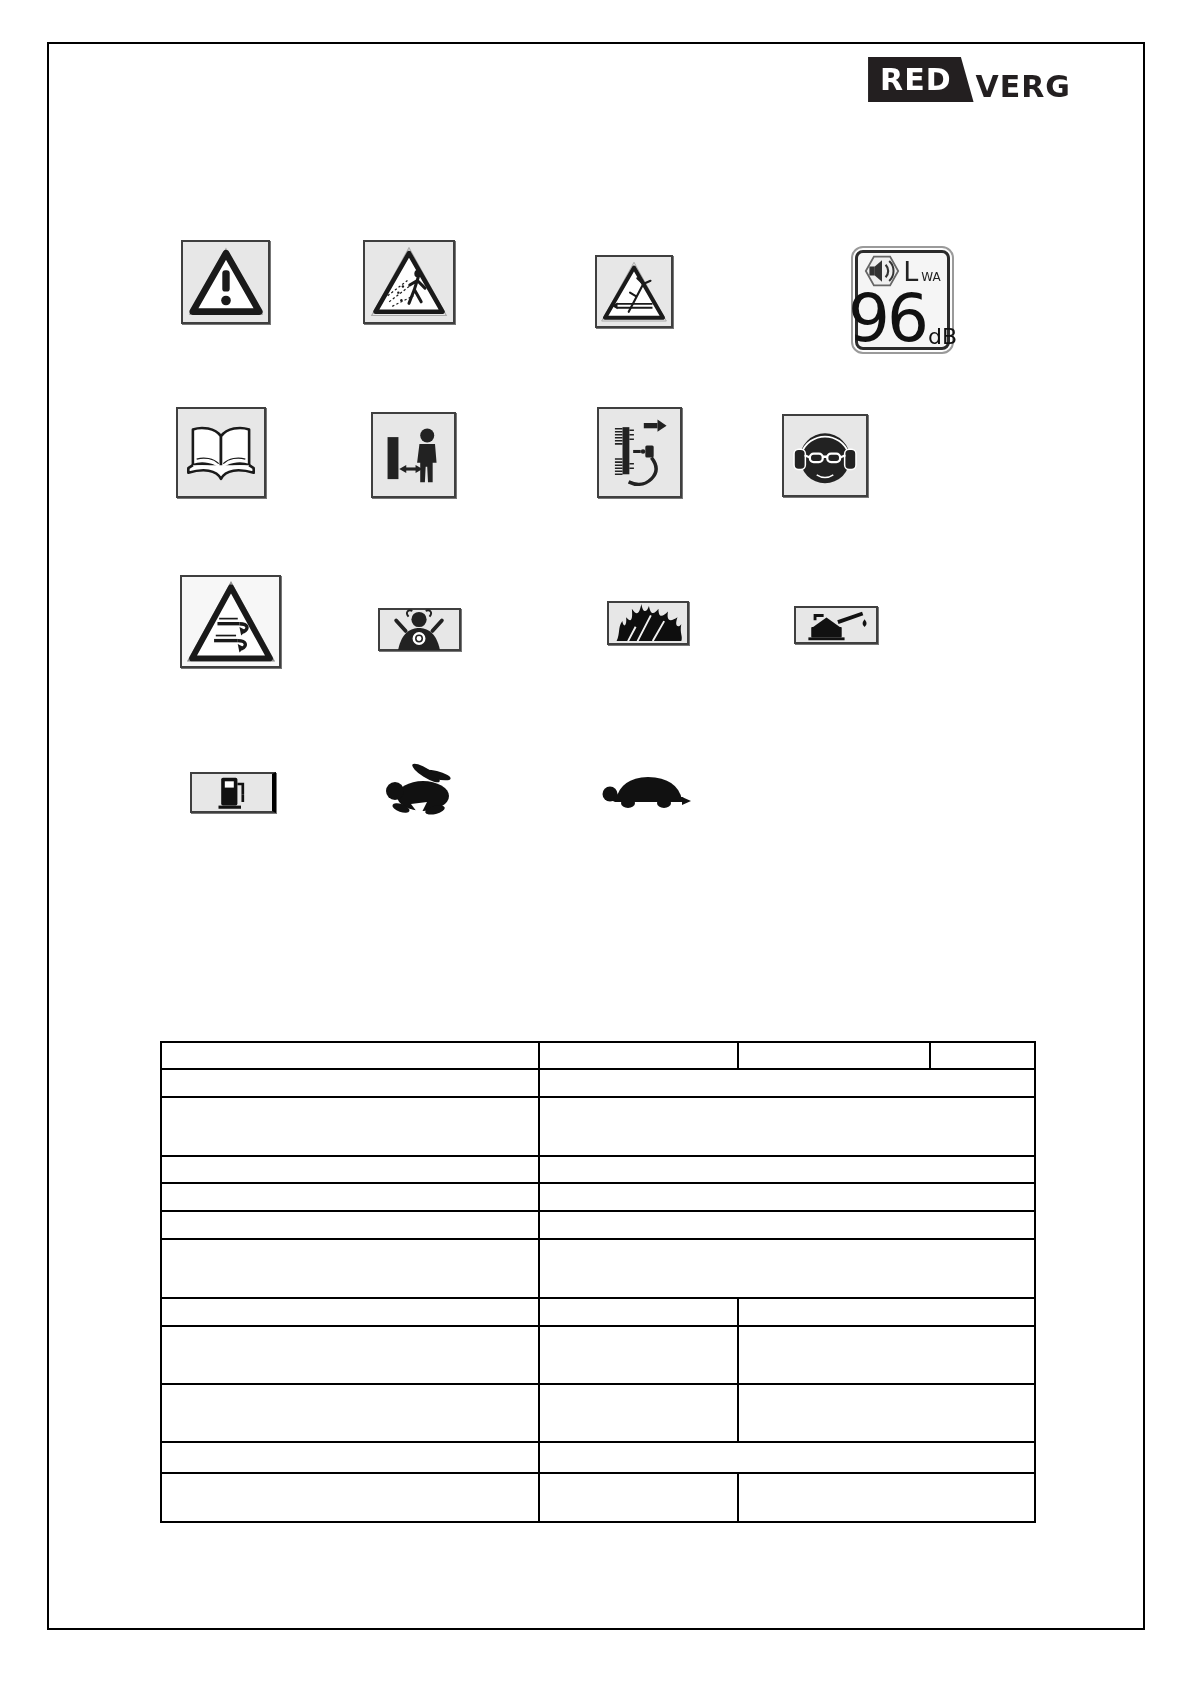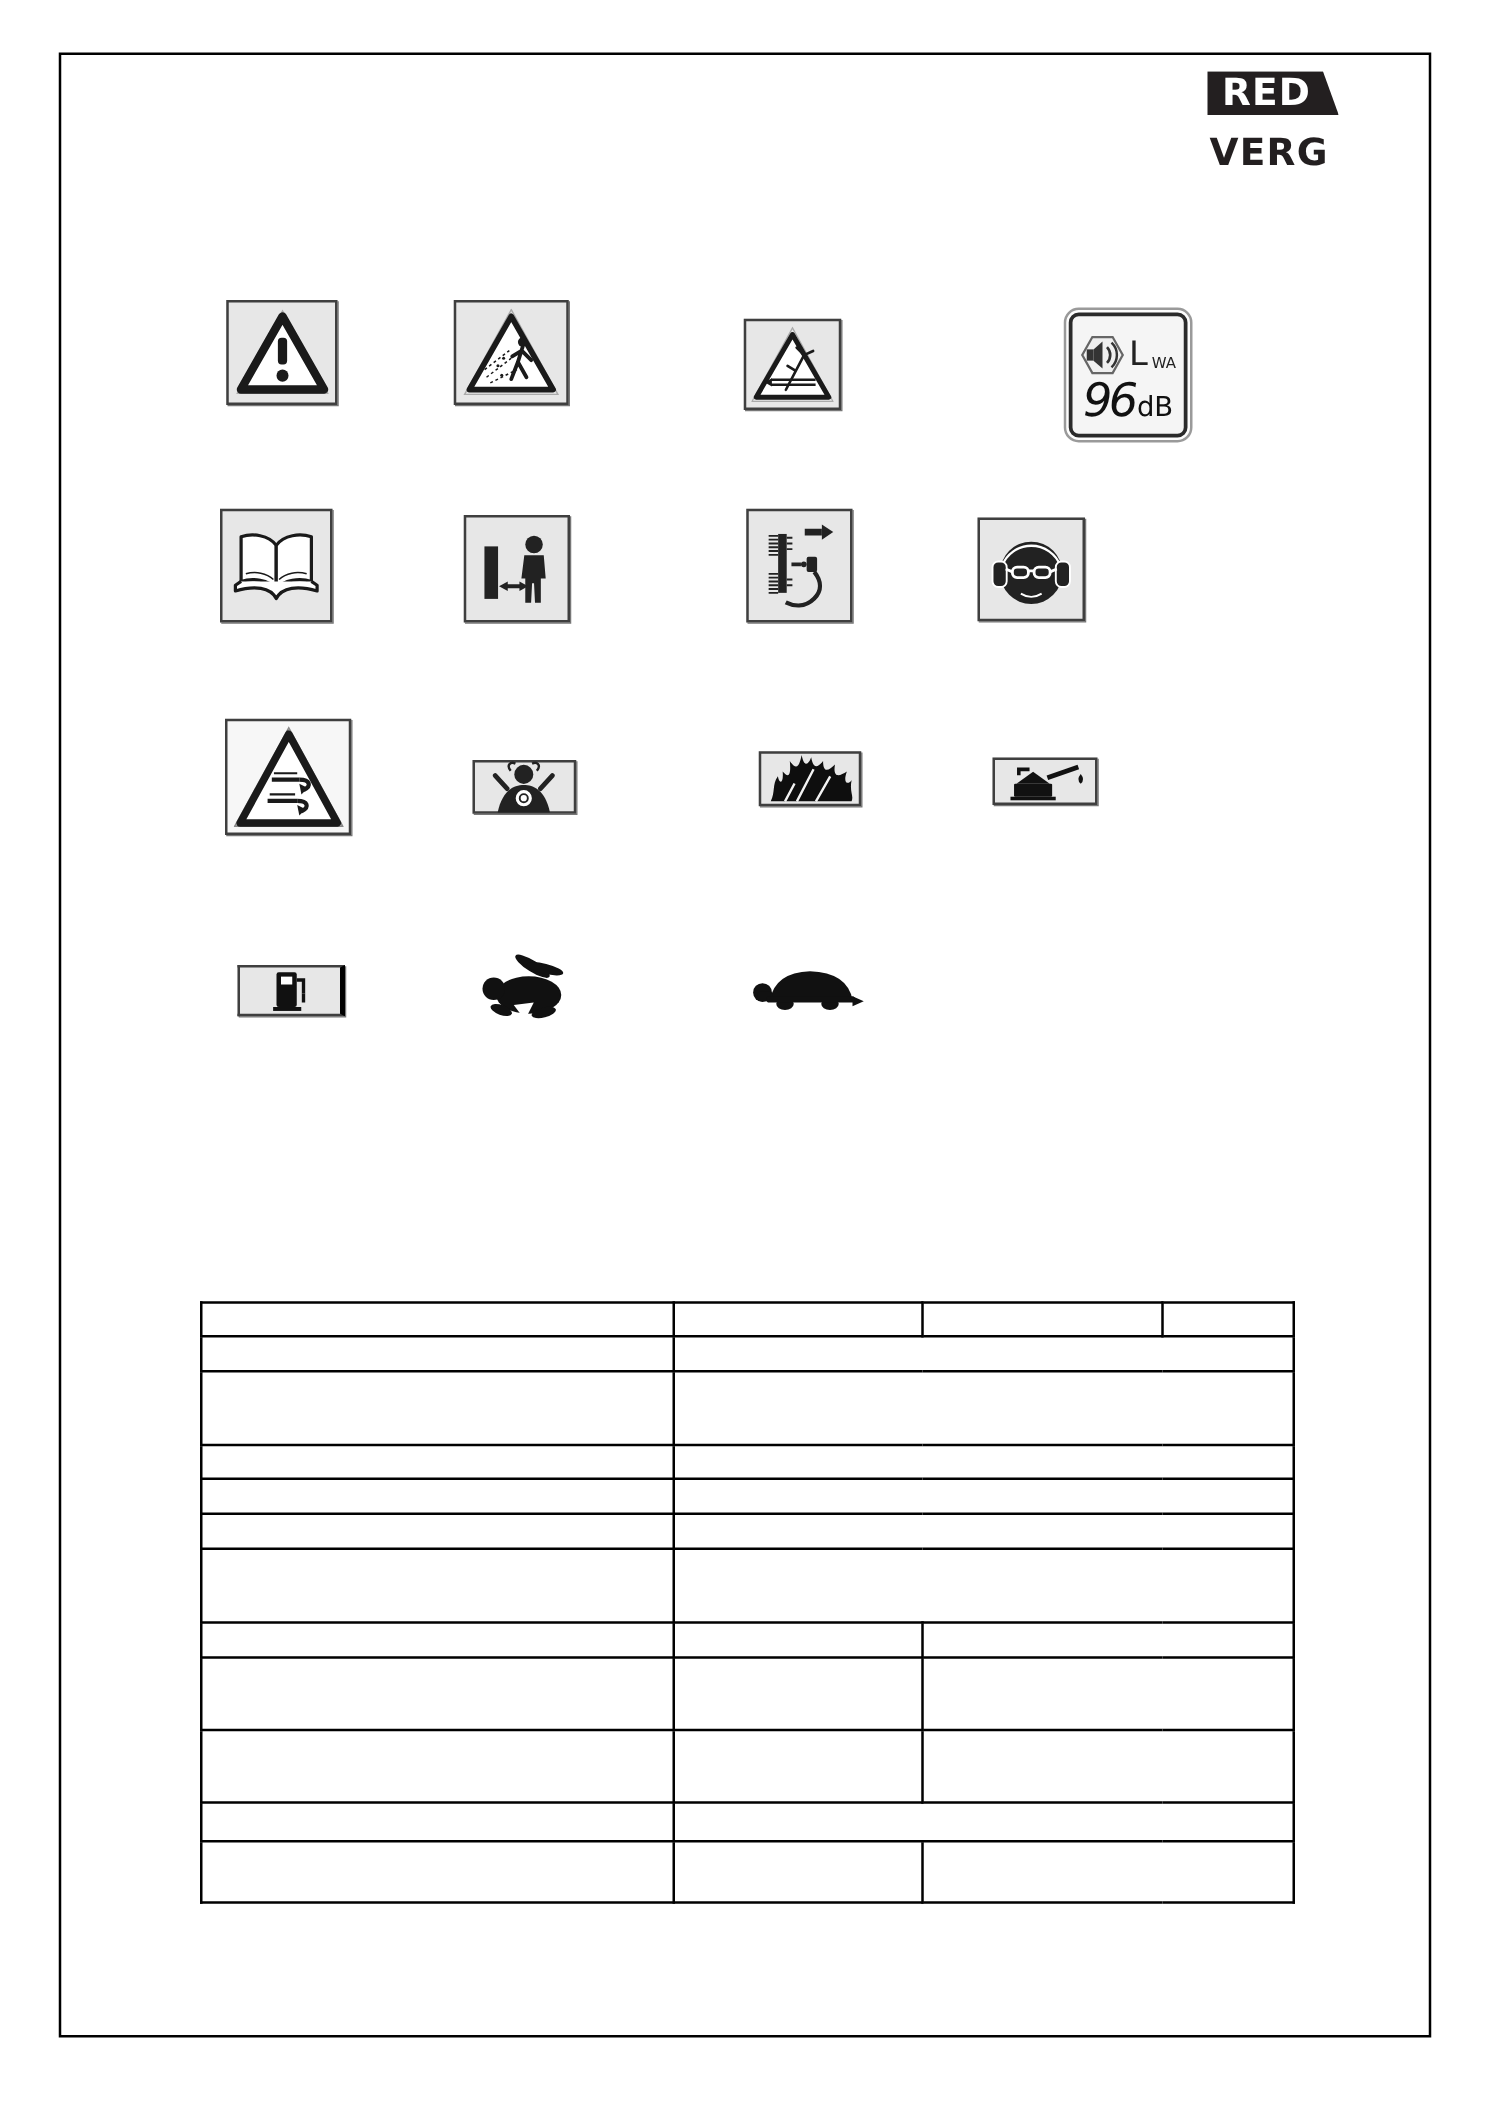--- a/index.html
+++ b/index.html
@@ -1,41 +1,41 @@
 <!DOCTYPE html>
 <html><head>
 <meta charset="utf-8">
 <style>
   html,body{margin:0;padding:0;background:#fff;}
   .page{position:relative;width:1191px;height:1684px;background:#fff;
         font-family:"DejaVu Sans","Liberation Sans",sans-serif;color:#1a1a1a;overflow:hidden;}
   .page-border{position:absolute;left:47px;top:42px;width:1098px;height:1588px;
         border:2px solid #000;box-sizing:border-box;}
   
-  .logo{position:absolute;top:57px;right:120px;display:flex;align-items:stretch;height:45px;flex-direction:column;}
+  .logo{position:absolute;top:57px;right:120px;display:flex;align-items:stretch;height:45px;}
   .logo-red-box{background:#231f20;display:flex;align-items:center;
         padding:0 22px 0 12px;clip-path:polygon(0 0,88% 0,100% 100%,0 100%);}
   .logo-red-box span{color:#fff;font-weight:700;font-size:30px;letter-spacing:1px;}
   .logo-verg{color:#231f20;font-weight:700;font-size:30px;letter-spacing:1px;
         display:flex;align-items:center;margin-left:2px;margin-top:13px;}
   
   .sym{position:absolute;background:#e7e7e7;border:2px solid #3f3f3f;box-sizing:border-box;
         display:flex;align-items:center;justify-content:center;box-shadow:1px 1px 0 #777;}
   .sym.nobg{background:transparent;border:none;box-shadow:none;}
   .sym svg{display:block;}
   
   .noise-badge{position:absolute;left:851px;top:246px;width:103px;height:108px;box-sizing:border-box;
         border:2px solid #9a9a9a;border-radius:12px;padding:2px;background:#fdfdfd;}
   .noise-inner{width:100%;height:100%;box-sizing:border-box;border:3px solid #2b2b2b;border-radius:8px;
         background:#f5f5f5;display:flex;flex-direction:column;align-items:center;justify-content:center;}
   .noise-top{display:flex;align-items:center;justify-content:center;gap:3px;height:40px;}
   .noise-l{font-size:27px;color:#222;line-height:1;}
   .noise-sub{font-size:12px;color:#222;position:relative;top:6px;letter-spacing:0;}
   .noise-bottom{display:flex;align-items:flex-end;line-height:.85;margin-top:1px;}
-  .noise-96{font-size:37px;letter-spacing:-3px;color:#111;font-style:italic;}
+  .noise-96{font-size:66px;letter-spacing:-3px;color:#111;}
   .noise-db{font-size:22px;color:#111;margin-left:2px;}
   
   .spec-table{position:absolute;left:160px;top:1041px;width:876px;border-collapse:collapse;
         table-layout:fixed;}
   .spec-table td{border:2px solid #000;padding:0;font-size:12px;}
 </style>
 </head>
 <body>
 
 <div class="page">

